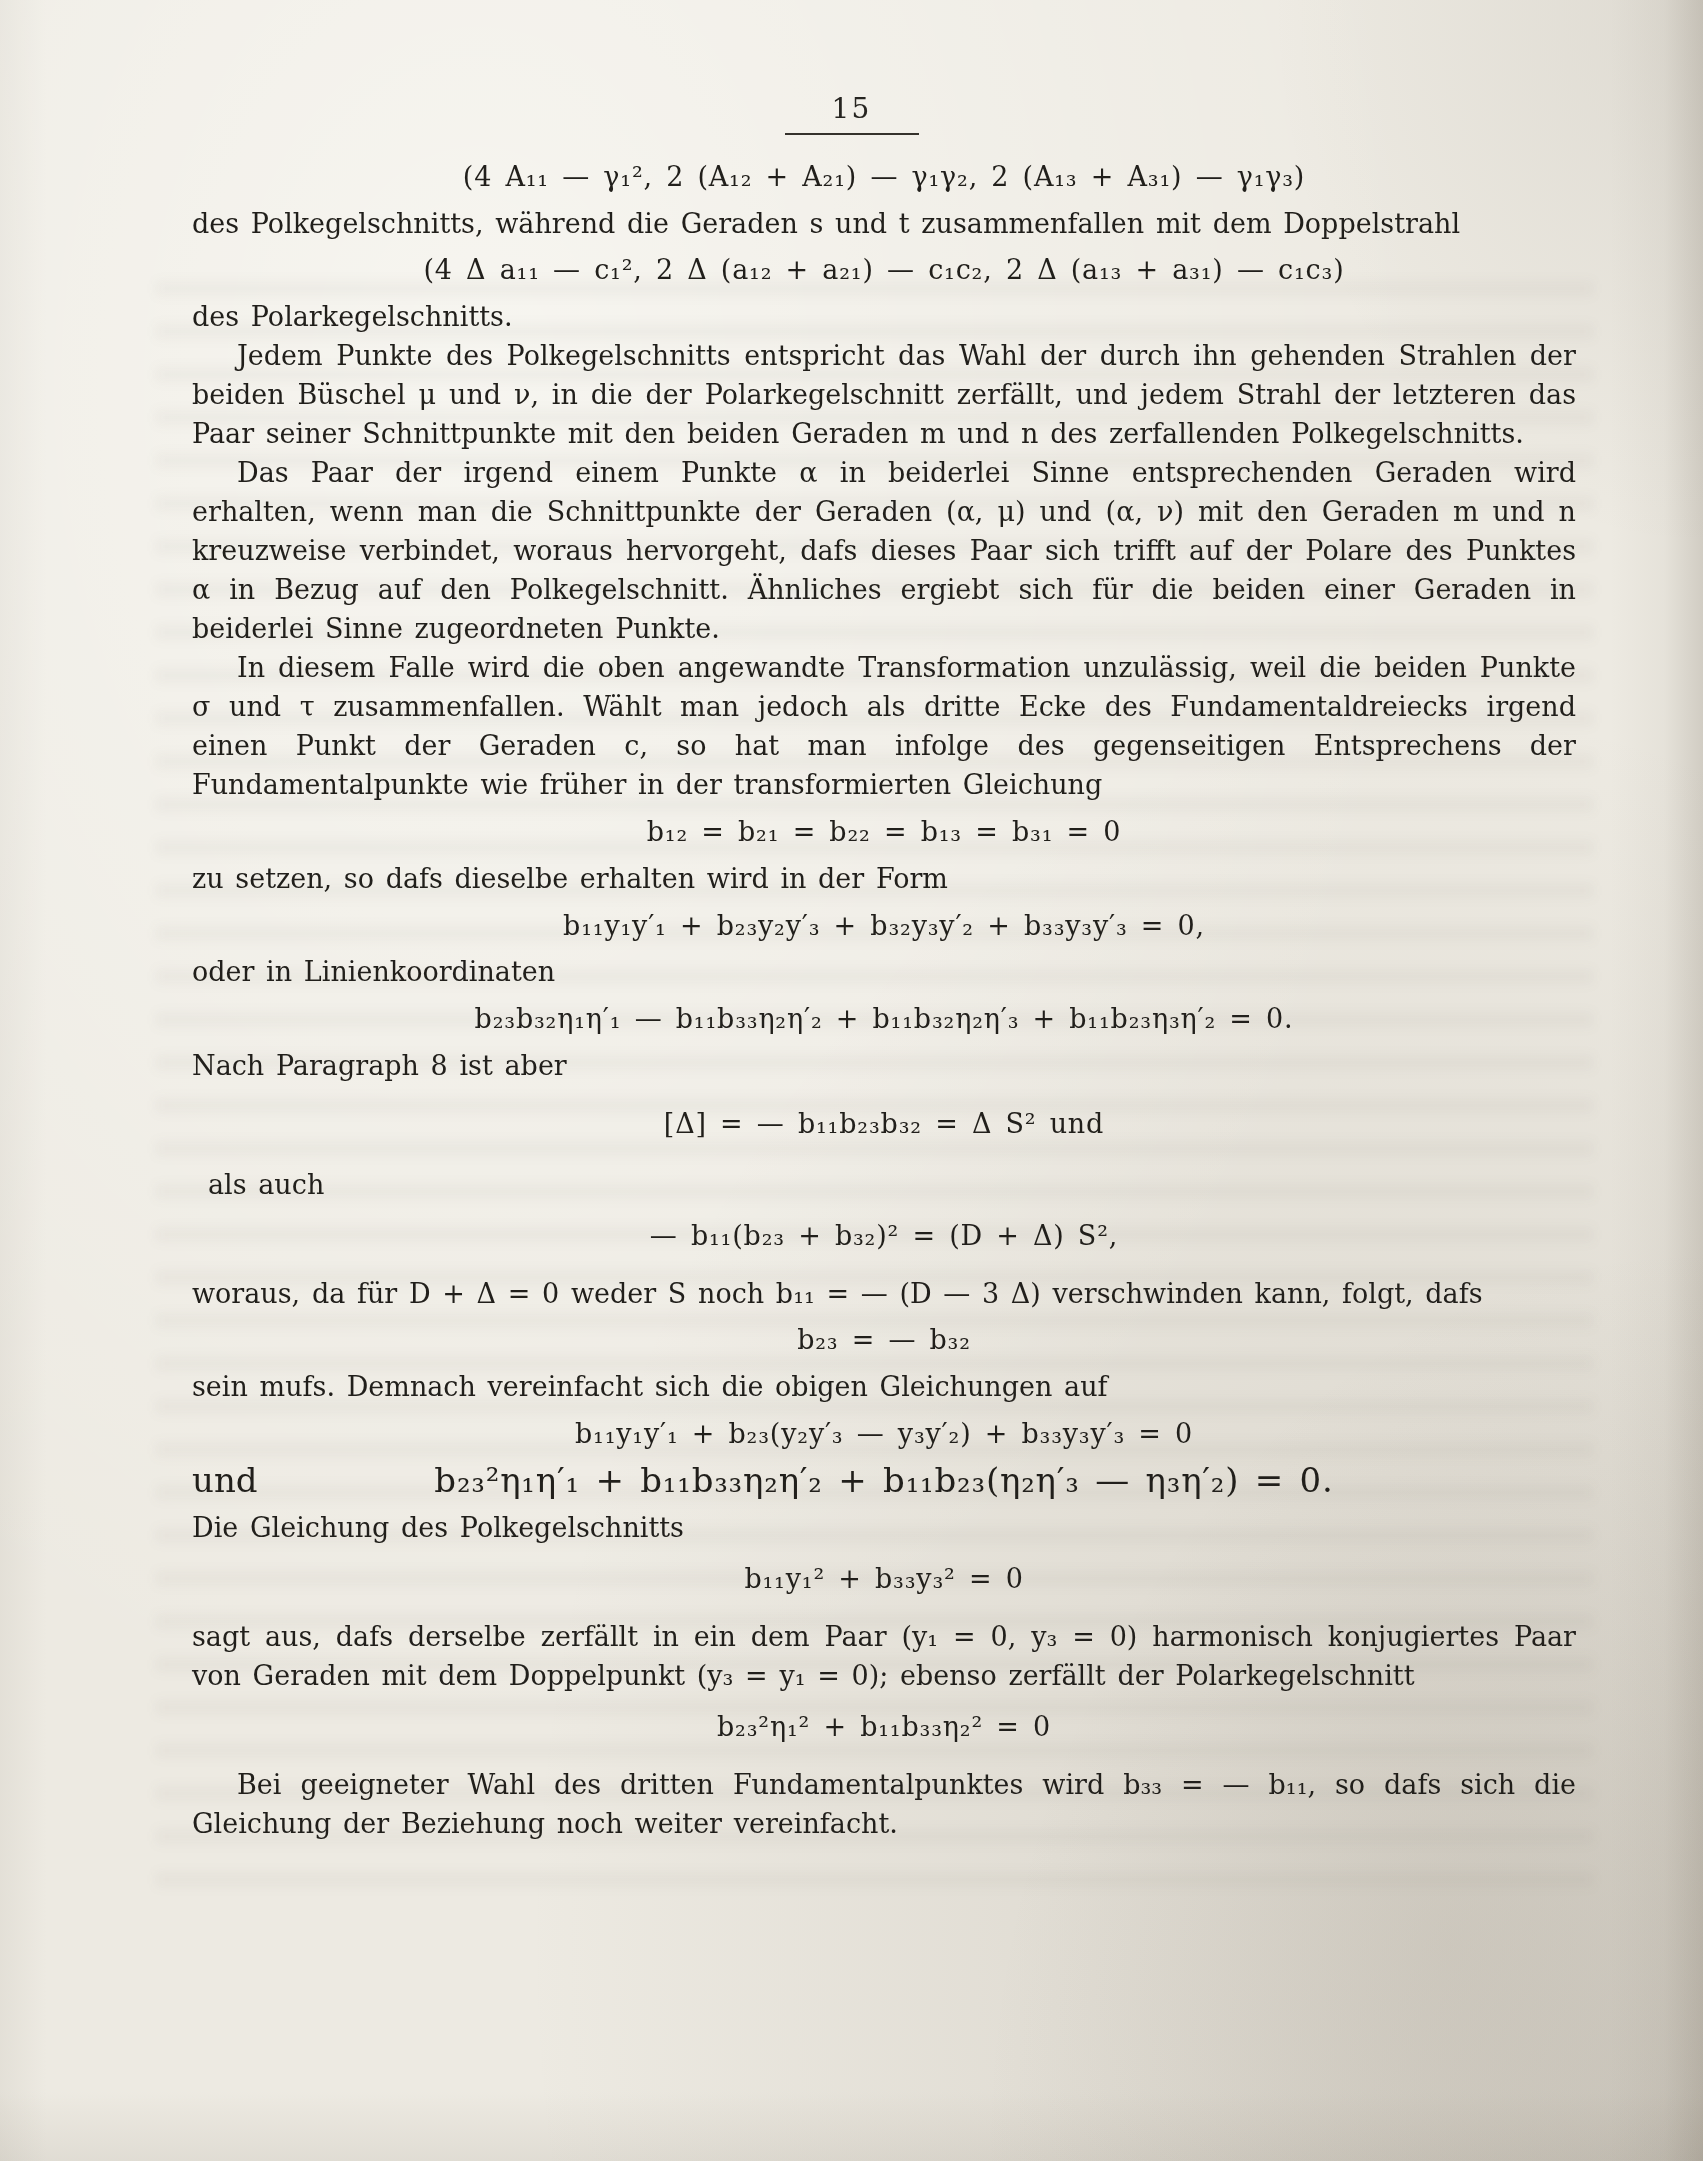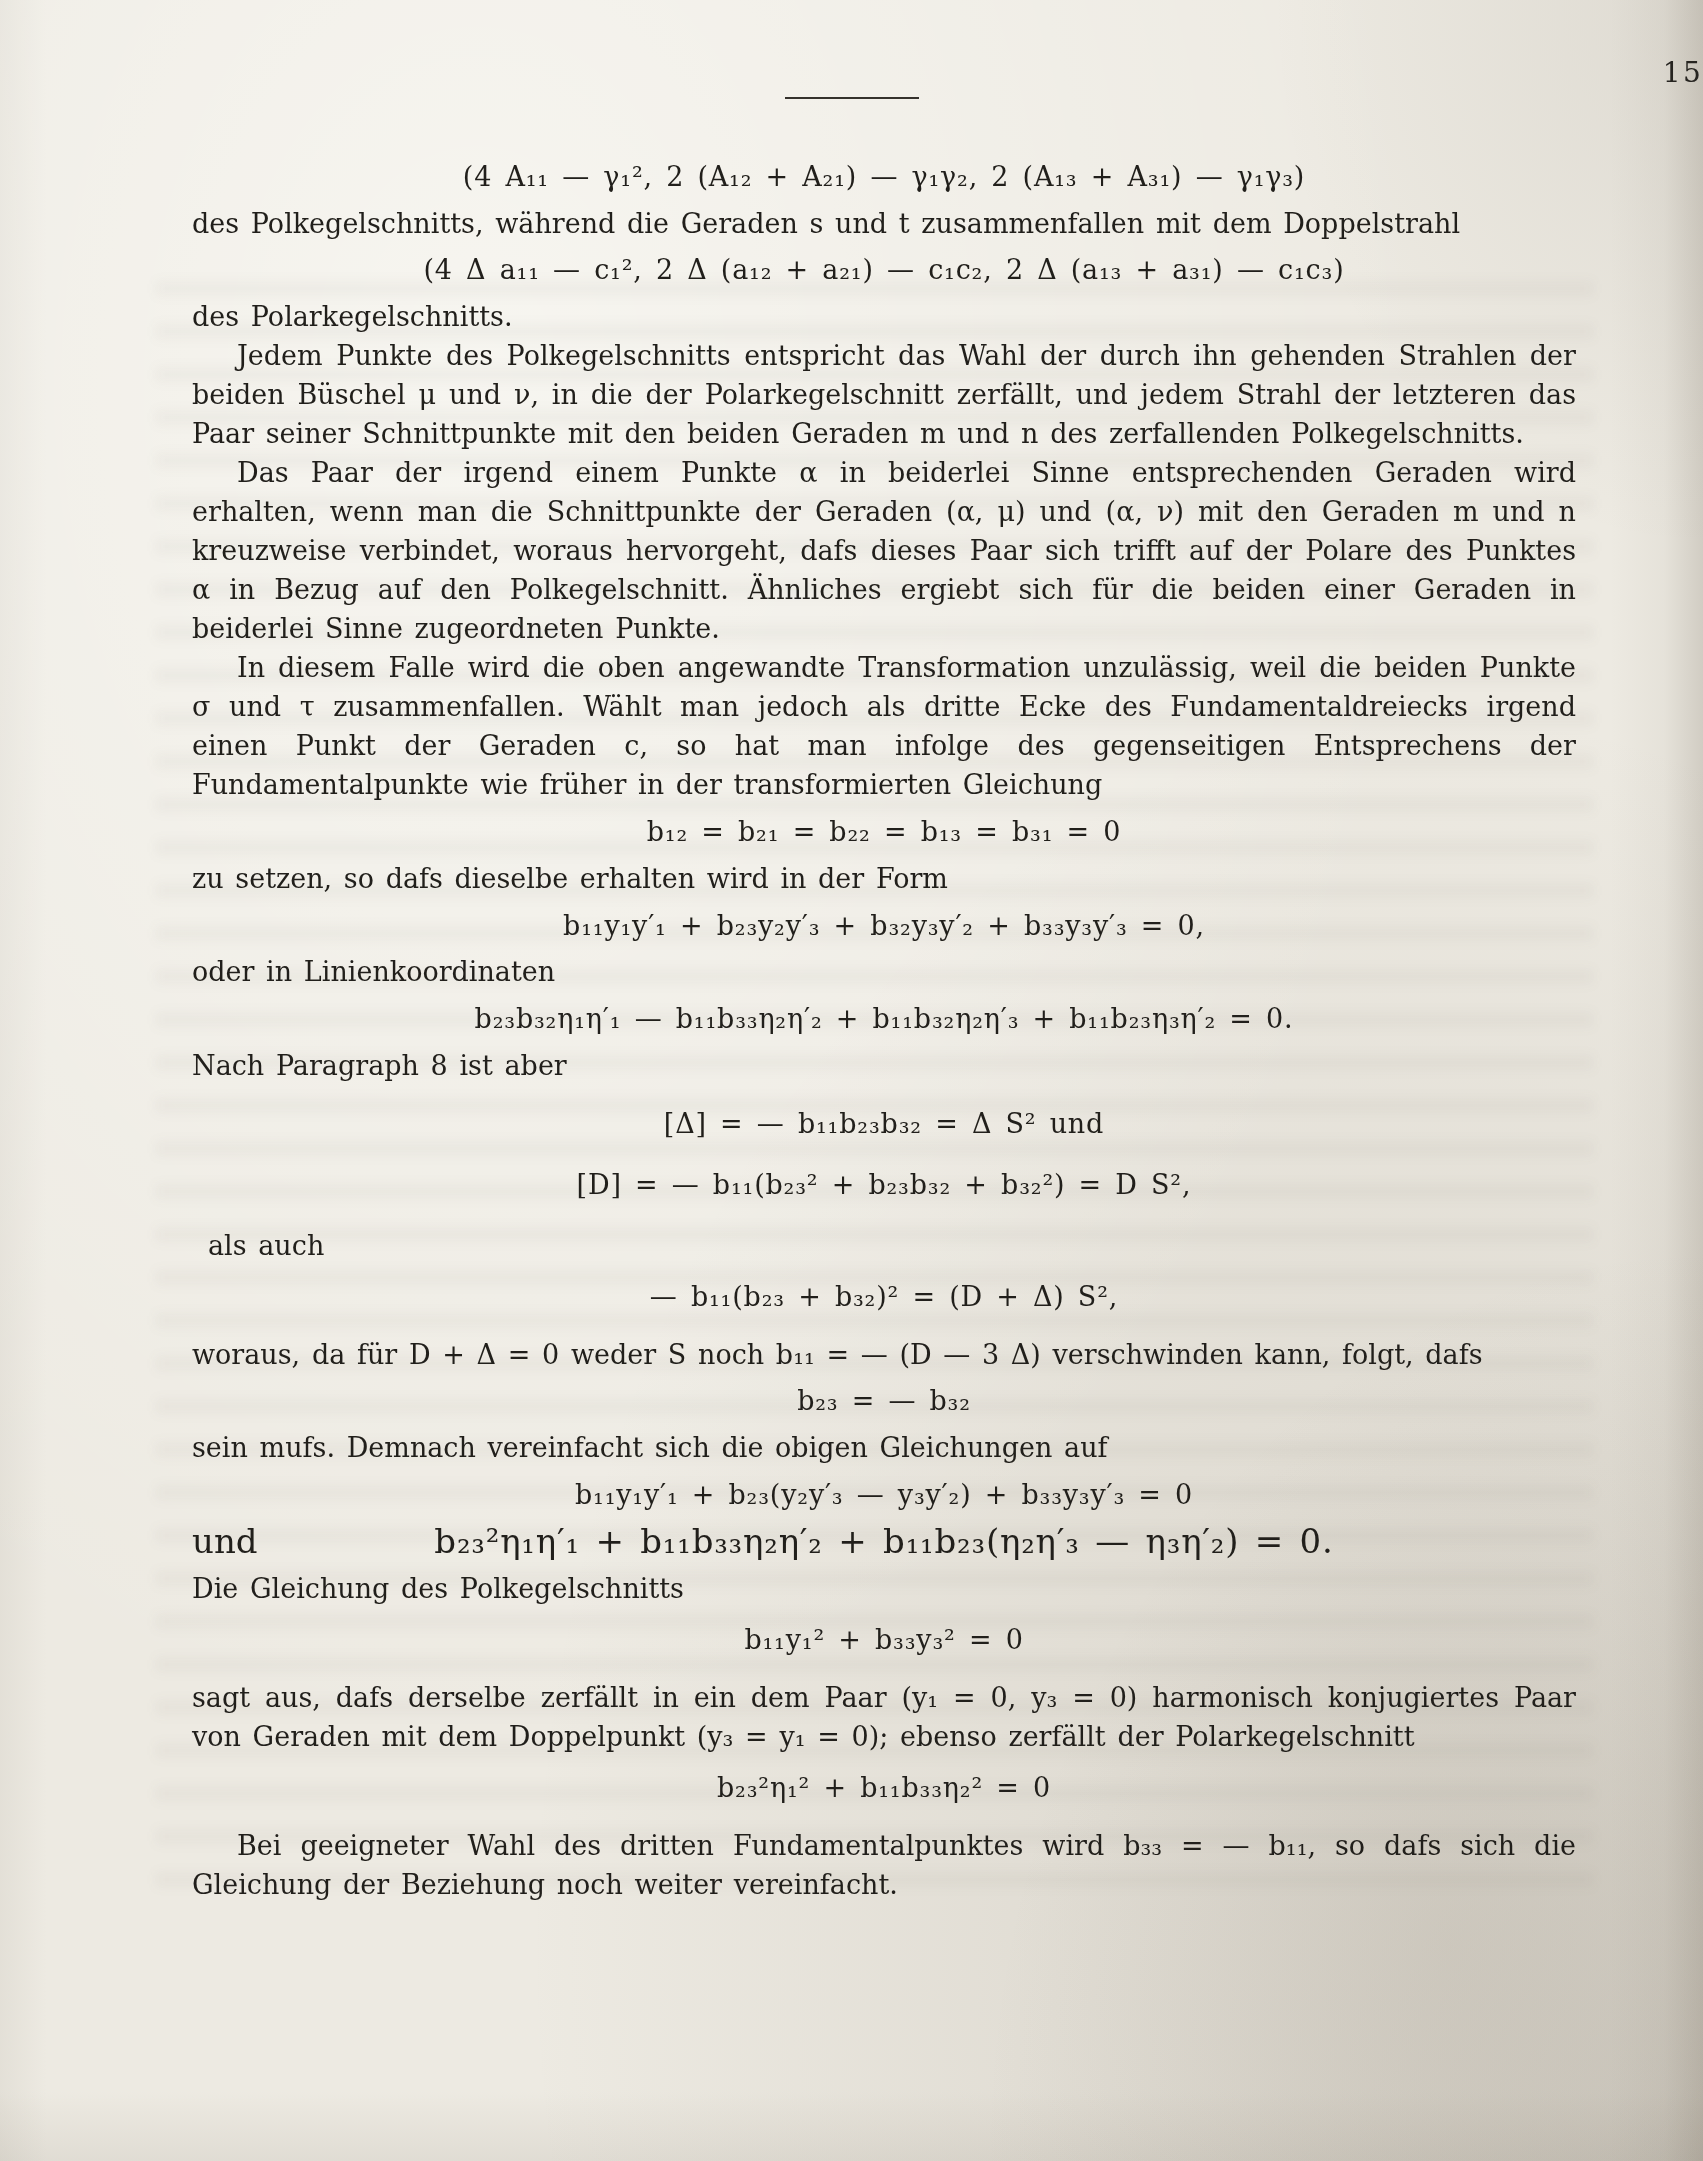--- a/index.html
+++ b/index.html
@@ -35,21 +35,21 @@
   }
   .edge-shade {
     position: absolute; inset: 0;
     background:
       radial-gradient(ellipse at 100% 100%, rgba(90,80,65,0.16) 0%, rgba(90,80,65,0) 30%),
       radial-gradient(ellipse at 100% 0%, rgba(90,80,65,0.10) 0%, rgba(90,80,65,0) 18%);
     pointer-events: none;
   }
   .sheet { position: absolute; inset: 0; z-index: 2; }
 
-  .page-header { padding-top: 56px; text-align: right; }
+  .page-header { padding-top: 56px; text-align: center; margin-top: 36px; }
   .page-number {
     font-size: 28px;
     letter-spacing: 2.3px;
     color: #262420;
   }
   .page-number-rule {
     width: 134px; height: 2.3px;
     background: #35322c;
     margin: 7.8px auto 0 auto;
   }
@@ -121,21 +121,20 @@
     <p class="para indent">In diesem Falle wird die oben angewandte Transformation unzulässig, weil die beiden Punkte σ und τ zusammenfallen.  Wählt man jedoch als dritte Ecke des Fundamentaldreiecks irgend einen Punkt der Geraden c, so hat man infolge des gegenseitigen Entsprechens der Fundamentalpunkte wie früher in der transformierten Gleichung</p>
 
     <div class="formula">b₁₂ = b₂₁ = b₂₂ = b₁₃ = b₃₁ = 0</div>
     <p class="para">zu setzen, so dafs dieselbe erhalten wird in der Form</p>
     <div class="formula">b₁₁y₁y′₁ + b₂₃y₂y′₃ + b₃₂y₃y′₂ + b₃₃y₃y′₃ = 0,</div>
     <p class="para">oder in Linienkoordinaten</p>
     <div class="formula">b₂₃b₃₂η₁η′₁ — b₁₁b₃₃η₂η′₂ + b₁₁b₃₂η₂η′₃ + b₁₁b₂₃η₃η′₂ = 0.</div>
     <p class="para">Nach Paragraph 8 ist aber</p>
 
     <div class="formula roomy">[Δ] = — b₁₁b₂₃b₃₂ = Δ S²  und</div>
-    <div class="formula roomy">[D] = — b₁₁(b₂₃² + b₂₃b₃₂ + b₃₂²) = D S²,</div>
     <p class="para gap">als auch</p>
     <div class="formula roomy2">— b₁₁(b₂₃ + b₃₂)² = (D + Δ) S²,</div>
 
     <p class="para">woraus, da für D + Δ = 0 weder S noch b₁₁ = — (D — 3 Δ) verschwinden kann, folgt, dafs</p>
     <div class="formula">b₂₃ = — b₃₂</div>
     <p class="para">sein mufs.  Demnach vereinfacht sich die obigen Gleichungen auf</p>
     <div class="formula">b₁₁y₁y′₁ + b₂₃(y₂y′₃ — y₃y′₂) + b₃₃y₃y′₃ = 0</div>
 
     <div class="formula-row">
       <span class="formula-side-label">und</span>

